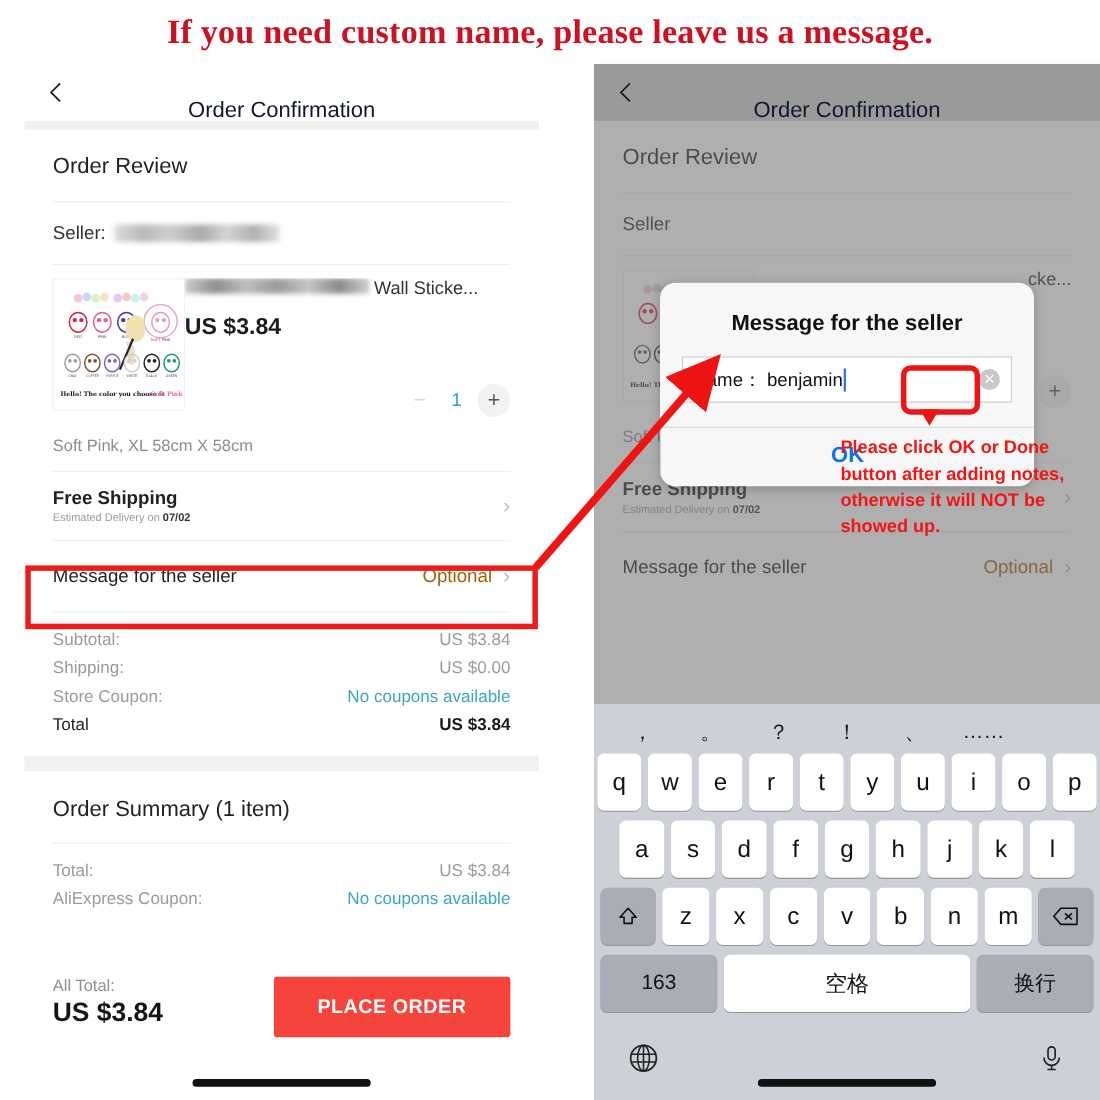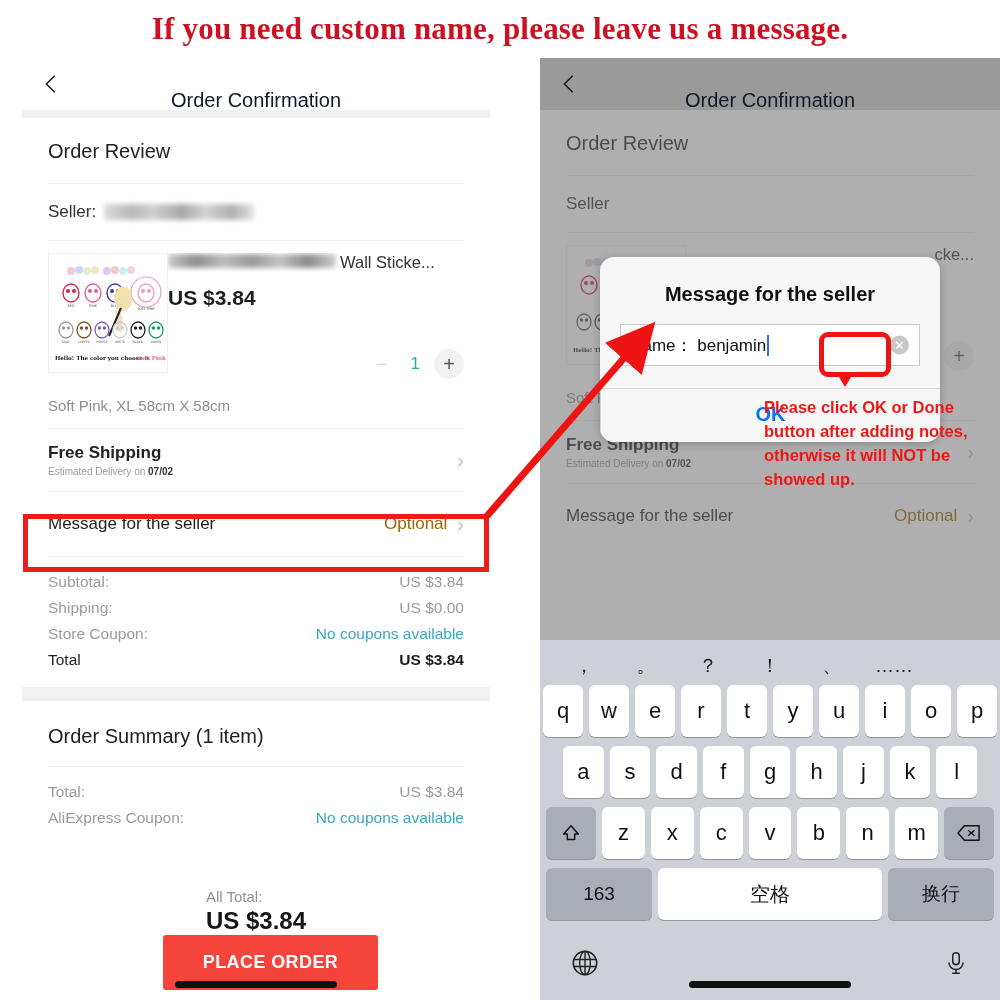--- a/index.html
+++ b/index.html
@@ -101,23 +101,22 @@
   .pl-v { font-size: 15.5px; color: #9b9b9b; }
   .pl-v.link { color: #3aa6bf; }
   .pl-row.total .pl-k { color: #222; }
   .pl-row.total .pl-v { color: #1b1b1b; font-weight: bold; }
 
   .gap-band { height: 14px; background: #f1f1f1; }
 
   
   .footer-wrap { position: relative; }
   .footer-bar {
-    display: flex; align-items: center; justify-content: space-between;
+    display: flex; justify-content: space-between;
     padding: 8px 26px 0 26px;
-    flex-direction: column;
   }
   .alltotal-k { font-size: 15px; color: #8f8f8f; }
   .alltotal-v { font-size: 24px; font-weight: bold; color: #151515; margin-top: 2px; }
   .place-order {
     background: #f5443c; color: #fff; font-size: 18px; font-weight: bold;
     letter-spacing: 0.4px; padding: 17px 40px; border-radius: 3px;
     display: flex; align-items: center; justify-content: center; min-width: 200px; margin-left: 29px;
   }
   .home-indicator {
     position: absolute; left: 50%; transform: translateX(-50%);

